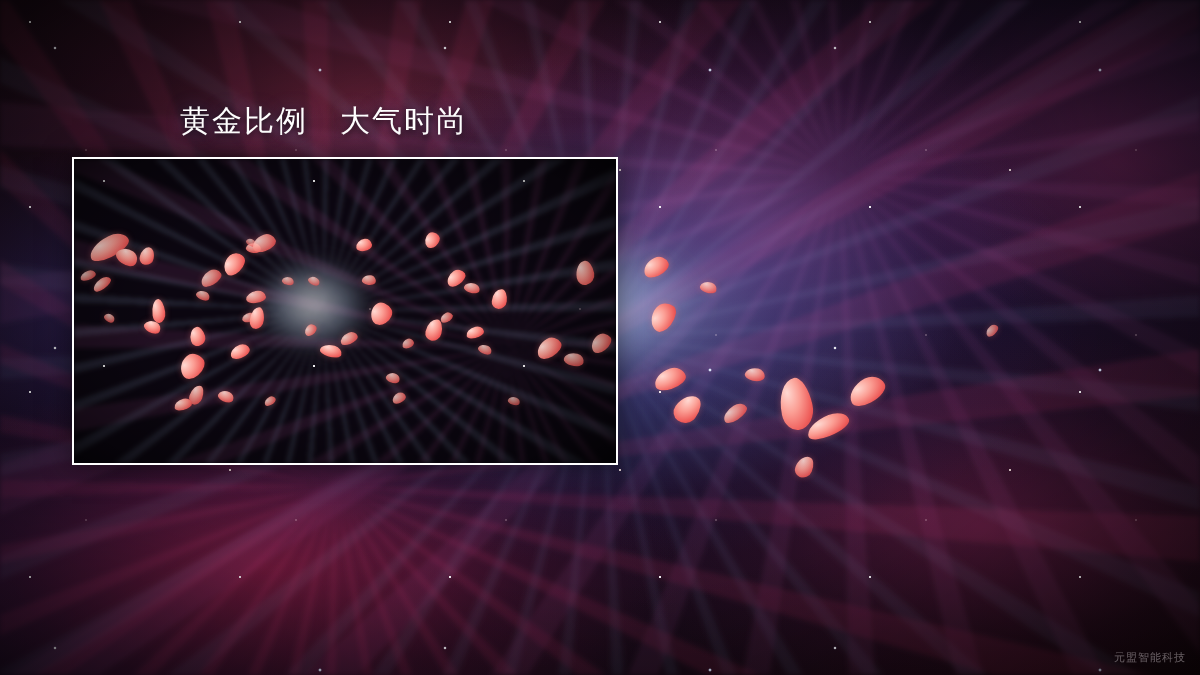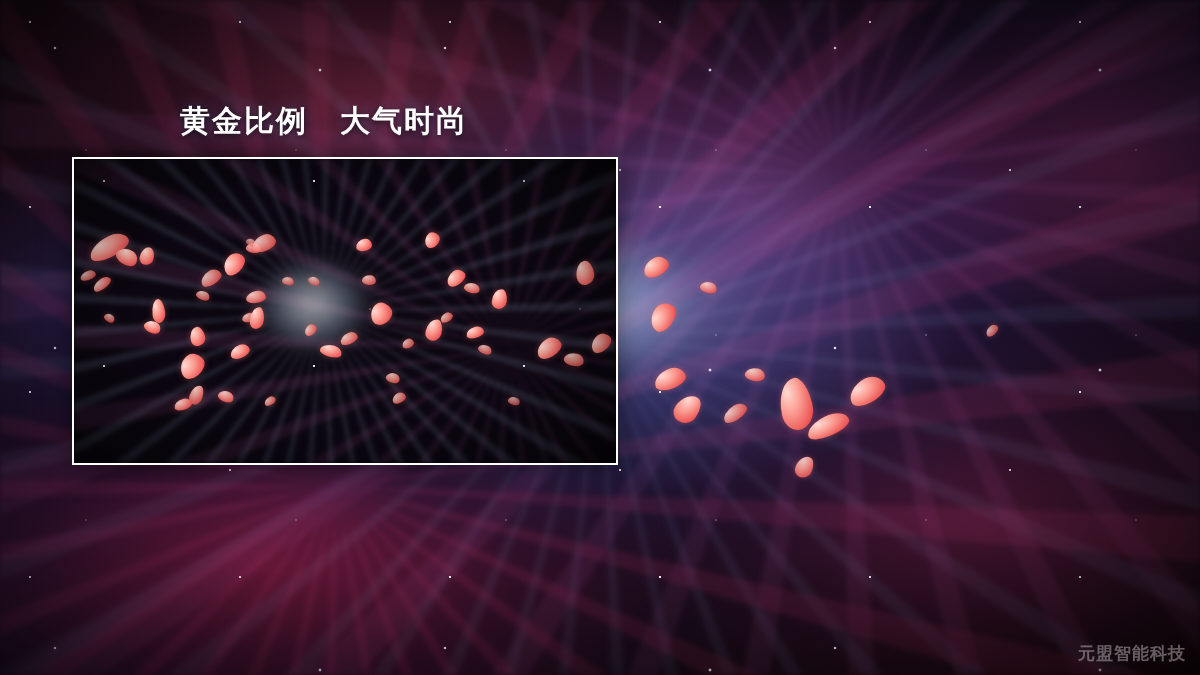--- a/index.html
+++ b/index.html
@@ -7,21 +7,20 @@
     padding: 0;
     background: #000;
   }
   #slide {
     position: relative;
     width: 1200px;
     height: 675px;
     overflow: hidden;
     font-family: "Liberation Sans", "DejaVu Sans", sans-serif;
     background: #120509;
-    font-weight: bold;
   }
 
   
   .bg-layer {
     position: absolute;
     inset: 0;
     pointer-events: none;
   }
   
   .bg-base {
@@ -165,21 +164,21 @@
     letter-spacing: 0.4px;
     text-shadow: 0 1px 5px rgba(0,0,0,0.85), 0 0 14px rgba(20,20,60,0.6);
     white-space: nowrap;
   }
 
   
   .watermark {
     position: absolute;
     right: 14px;
     bottom: 10px;
-    font-size: 17px;
+    font-size: 11px;
     letter-spacing: 1px;
     color: rgba(225,215,220,0.42);
   }
 </style>
 </head>
 <body>
 
 <div id="slide">
 
   <div class="bg-layer bg-base"></div>

